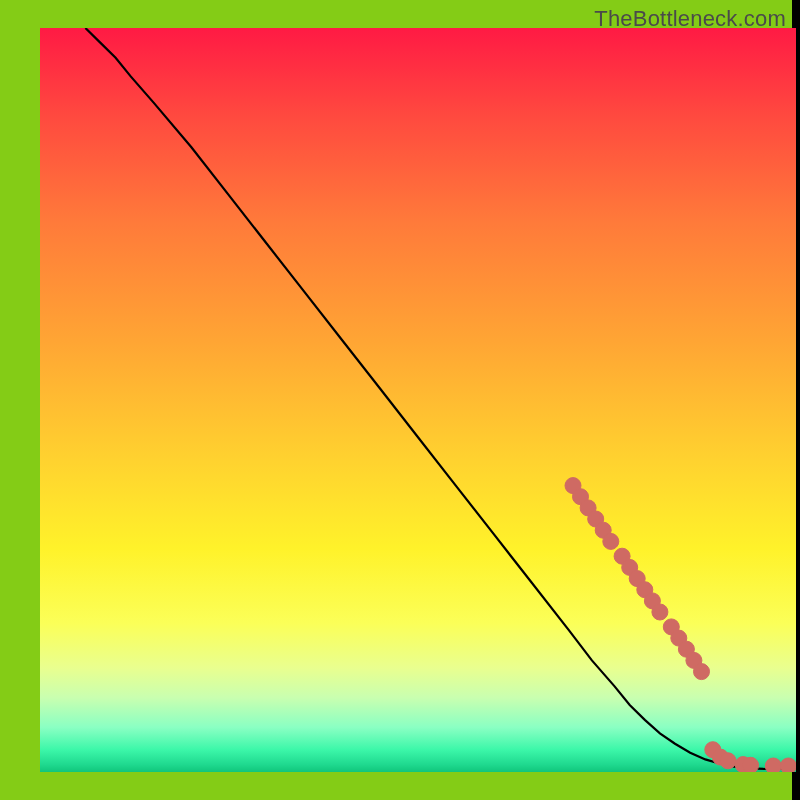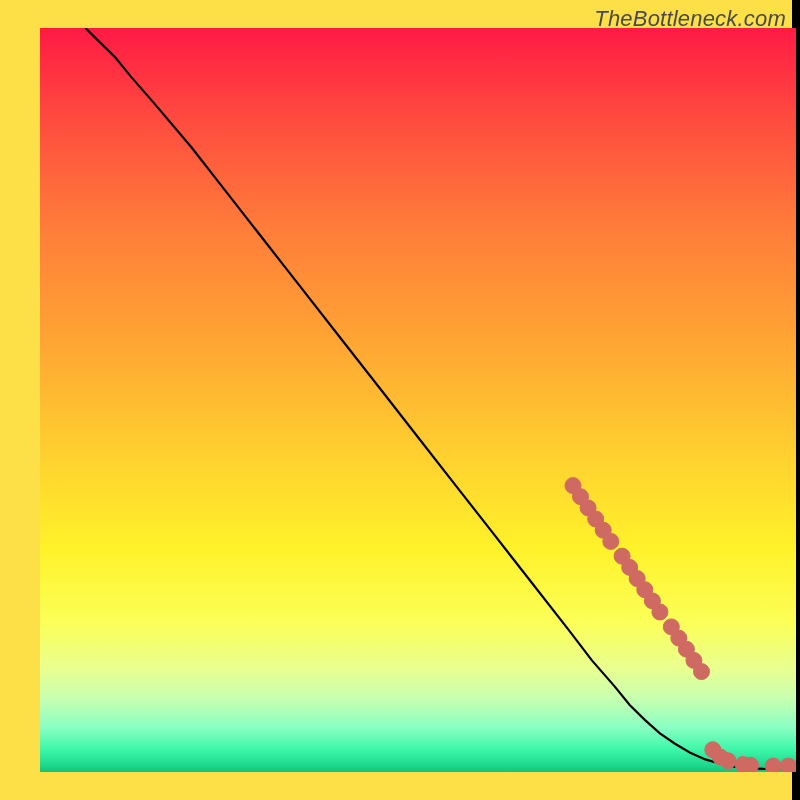--- a/index.html
+++ b/index.html
@@ -8,22 +8,21 @@
     width: 800px;
     height: 800px;
     background: #000000;
     overflow: hidden;
     font-family: Arial, Helvetica, sans-serif;
   }
   .container {
     position: relative;
     width: 792px;
     height: 800px;
-    background: #fde047;
-    font-style: italic;
+    background: #84cc16;
   }
   .plot-area {
     position: absolute;
     left: 40px;
     top: 28px;
     width: 756px;
     height: 744px;
     
     background: linear-gradient(to bottom,
       #ff1a44 0%,

